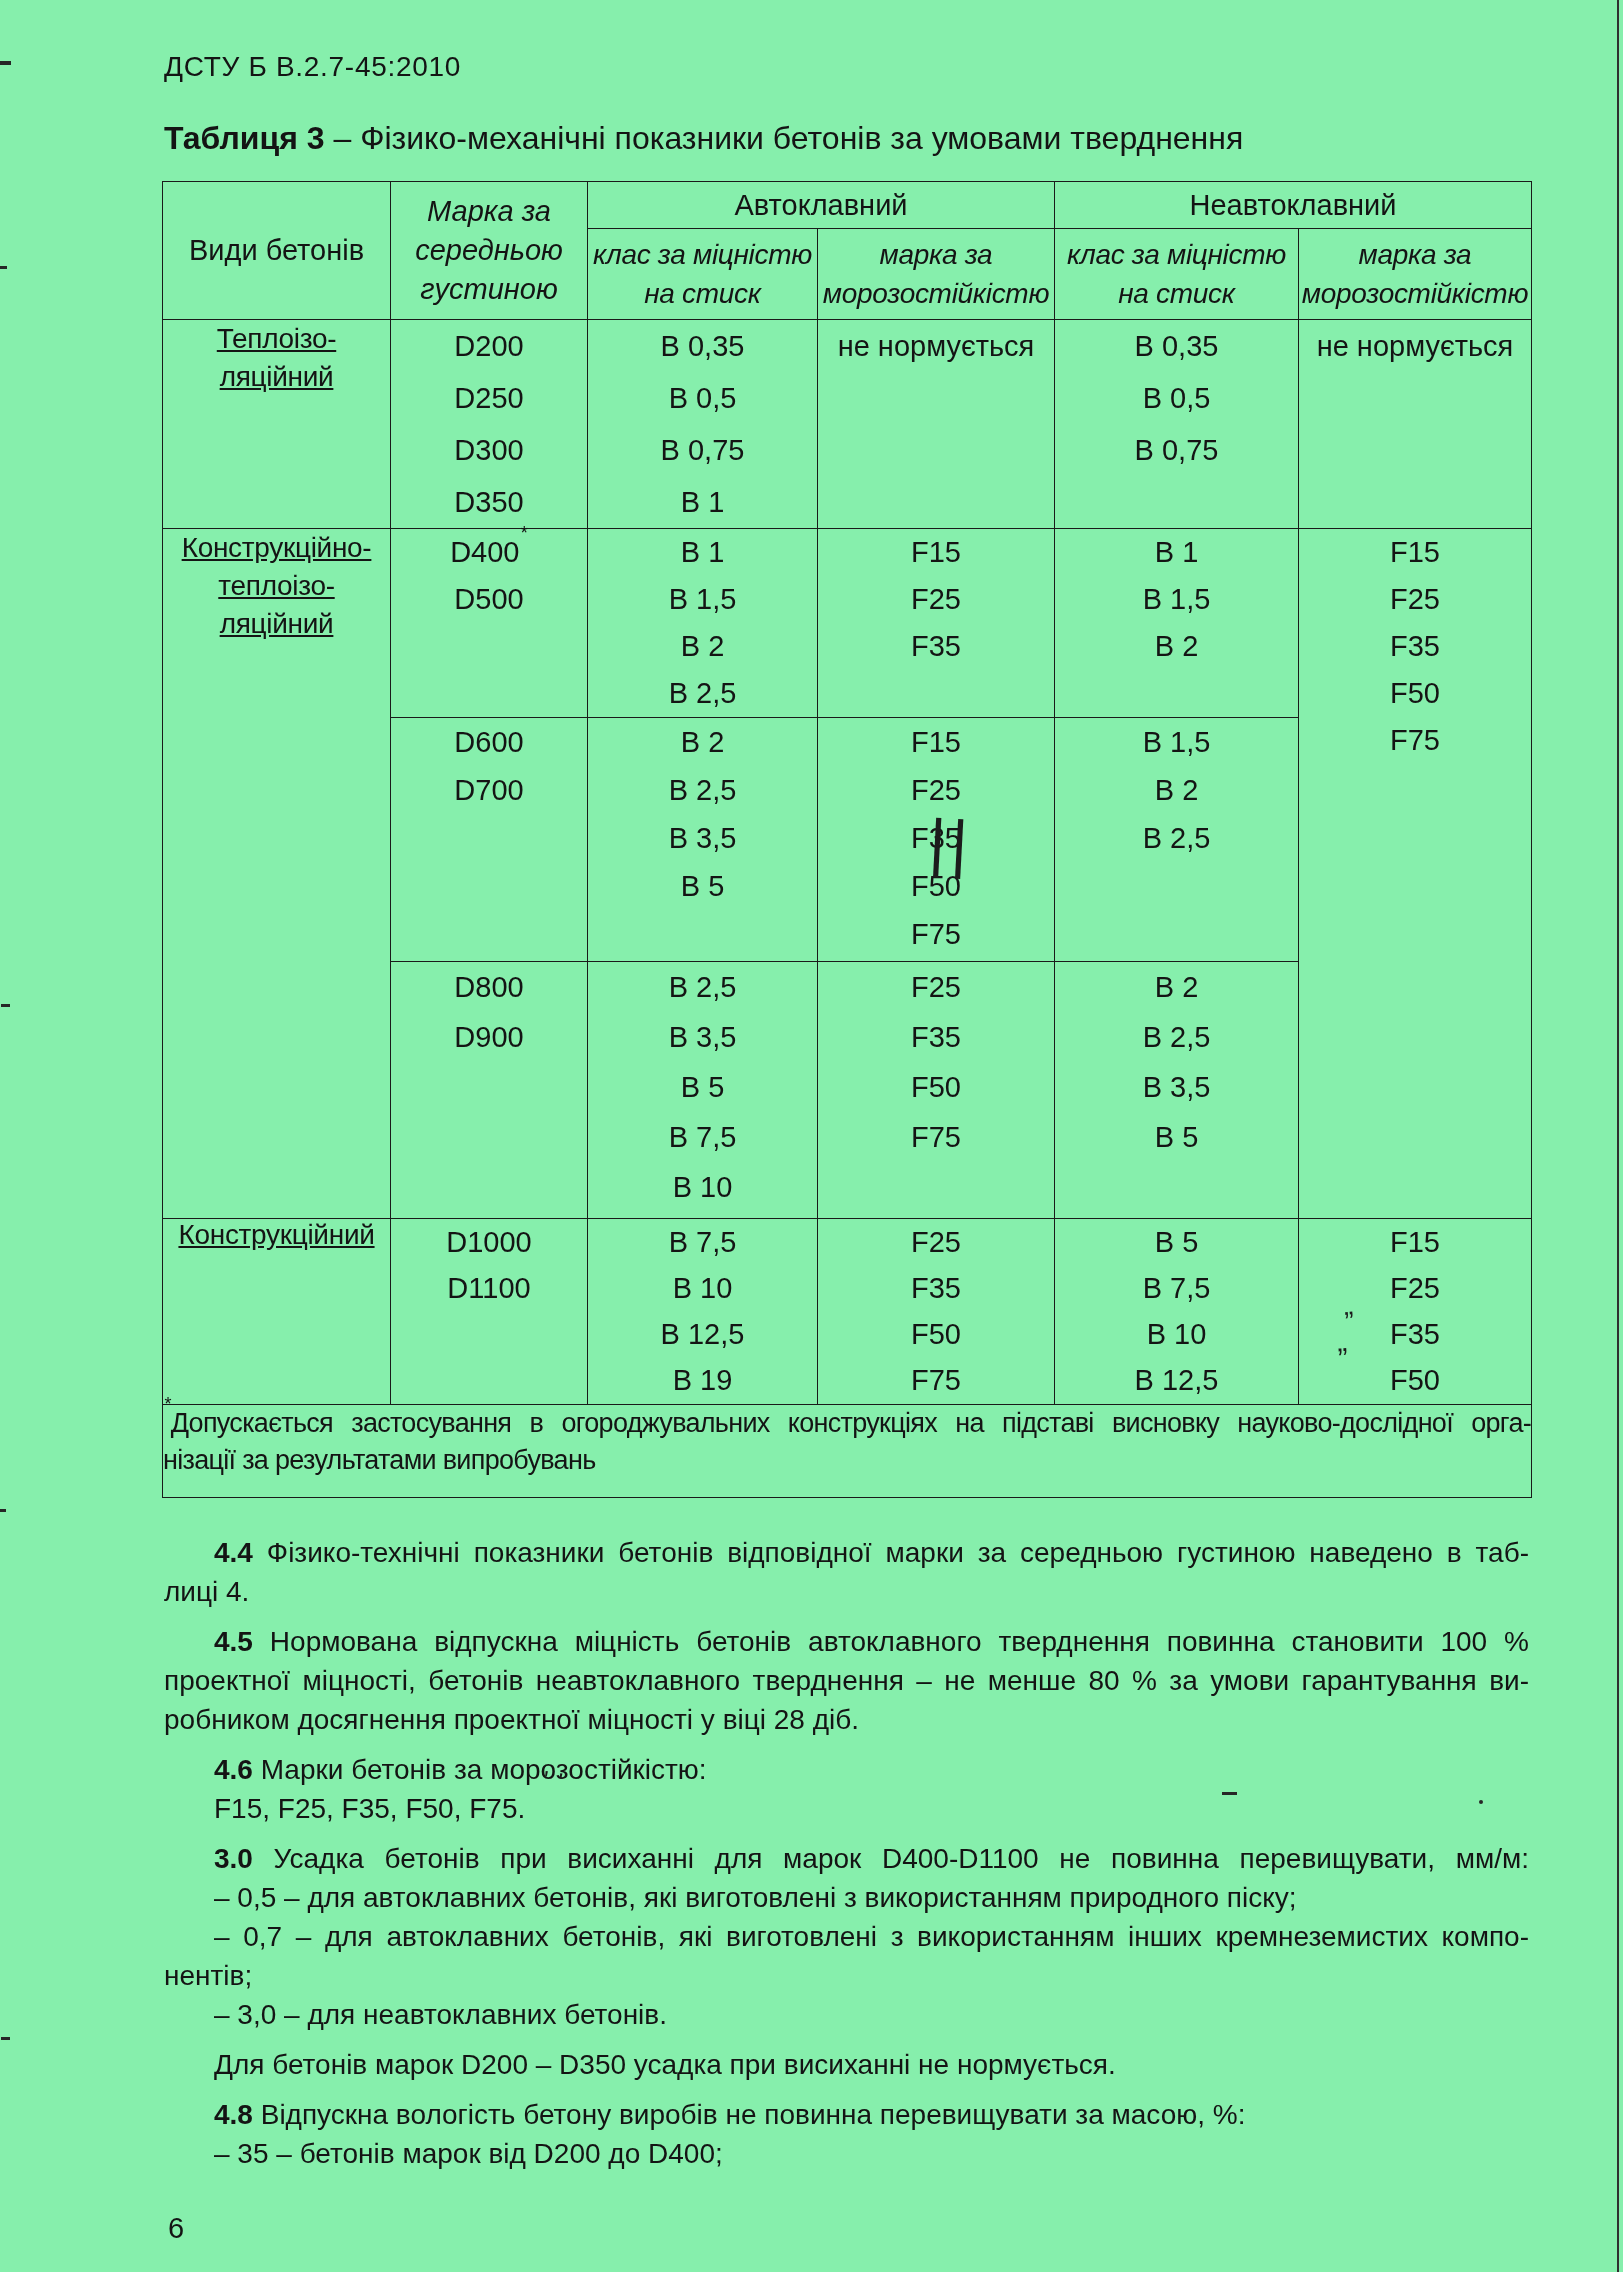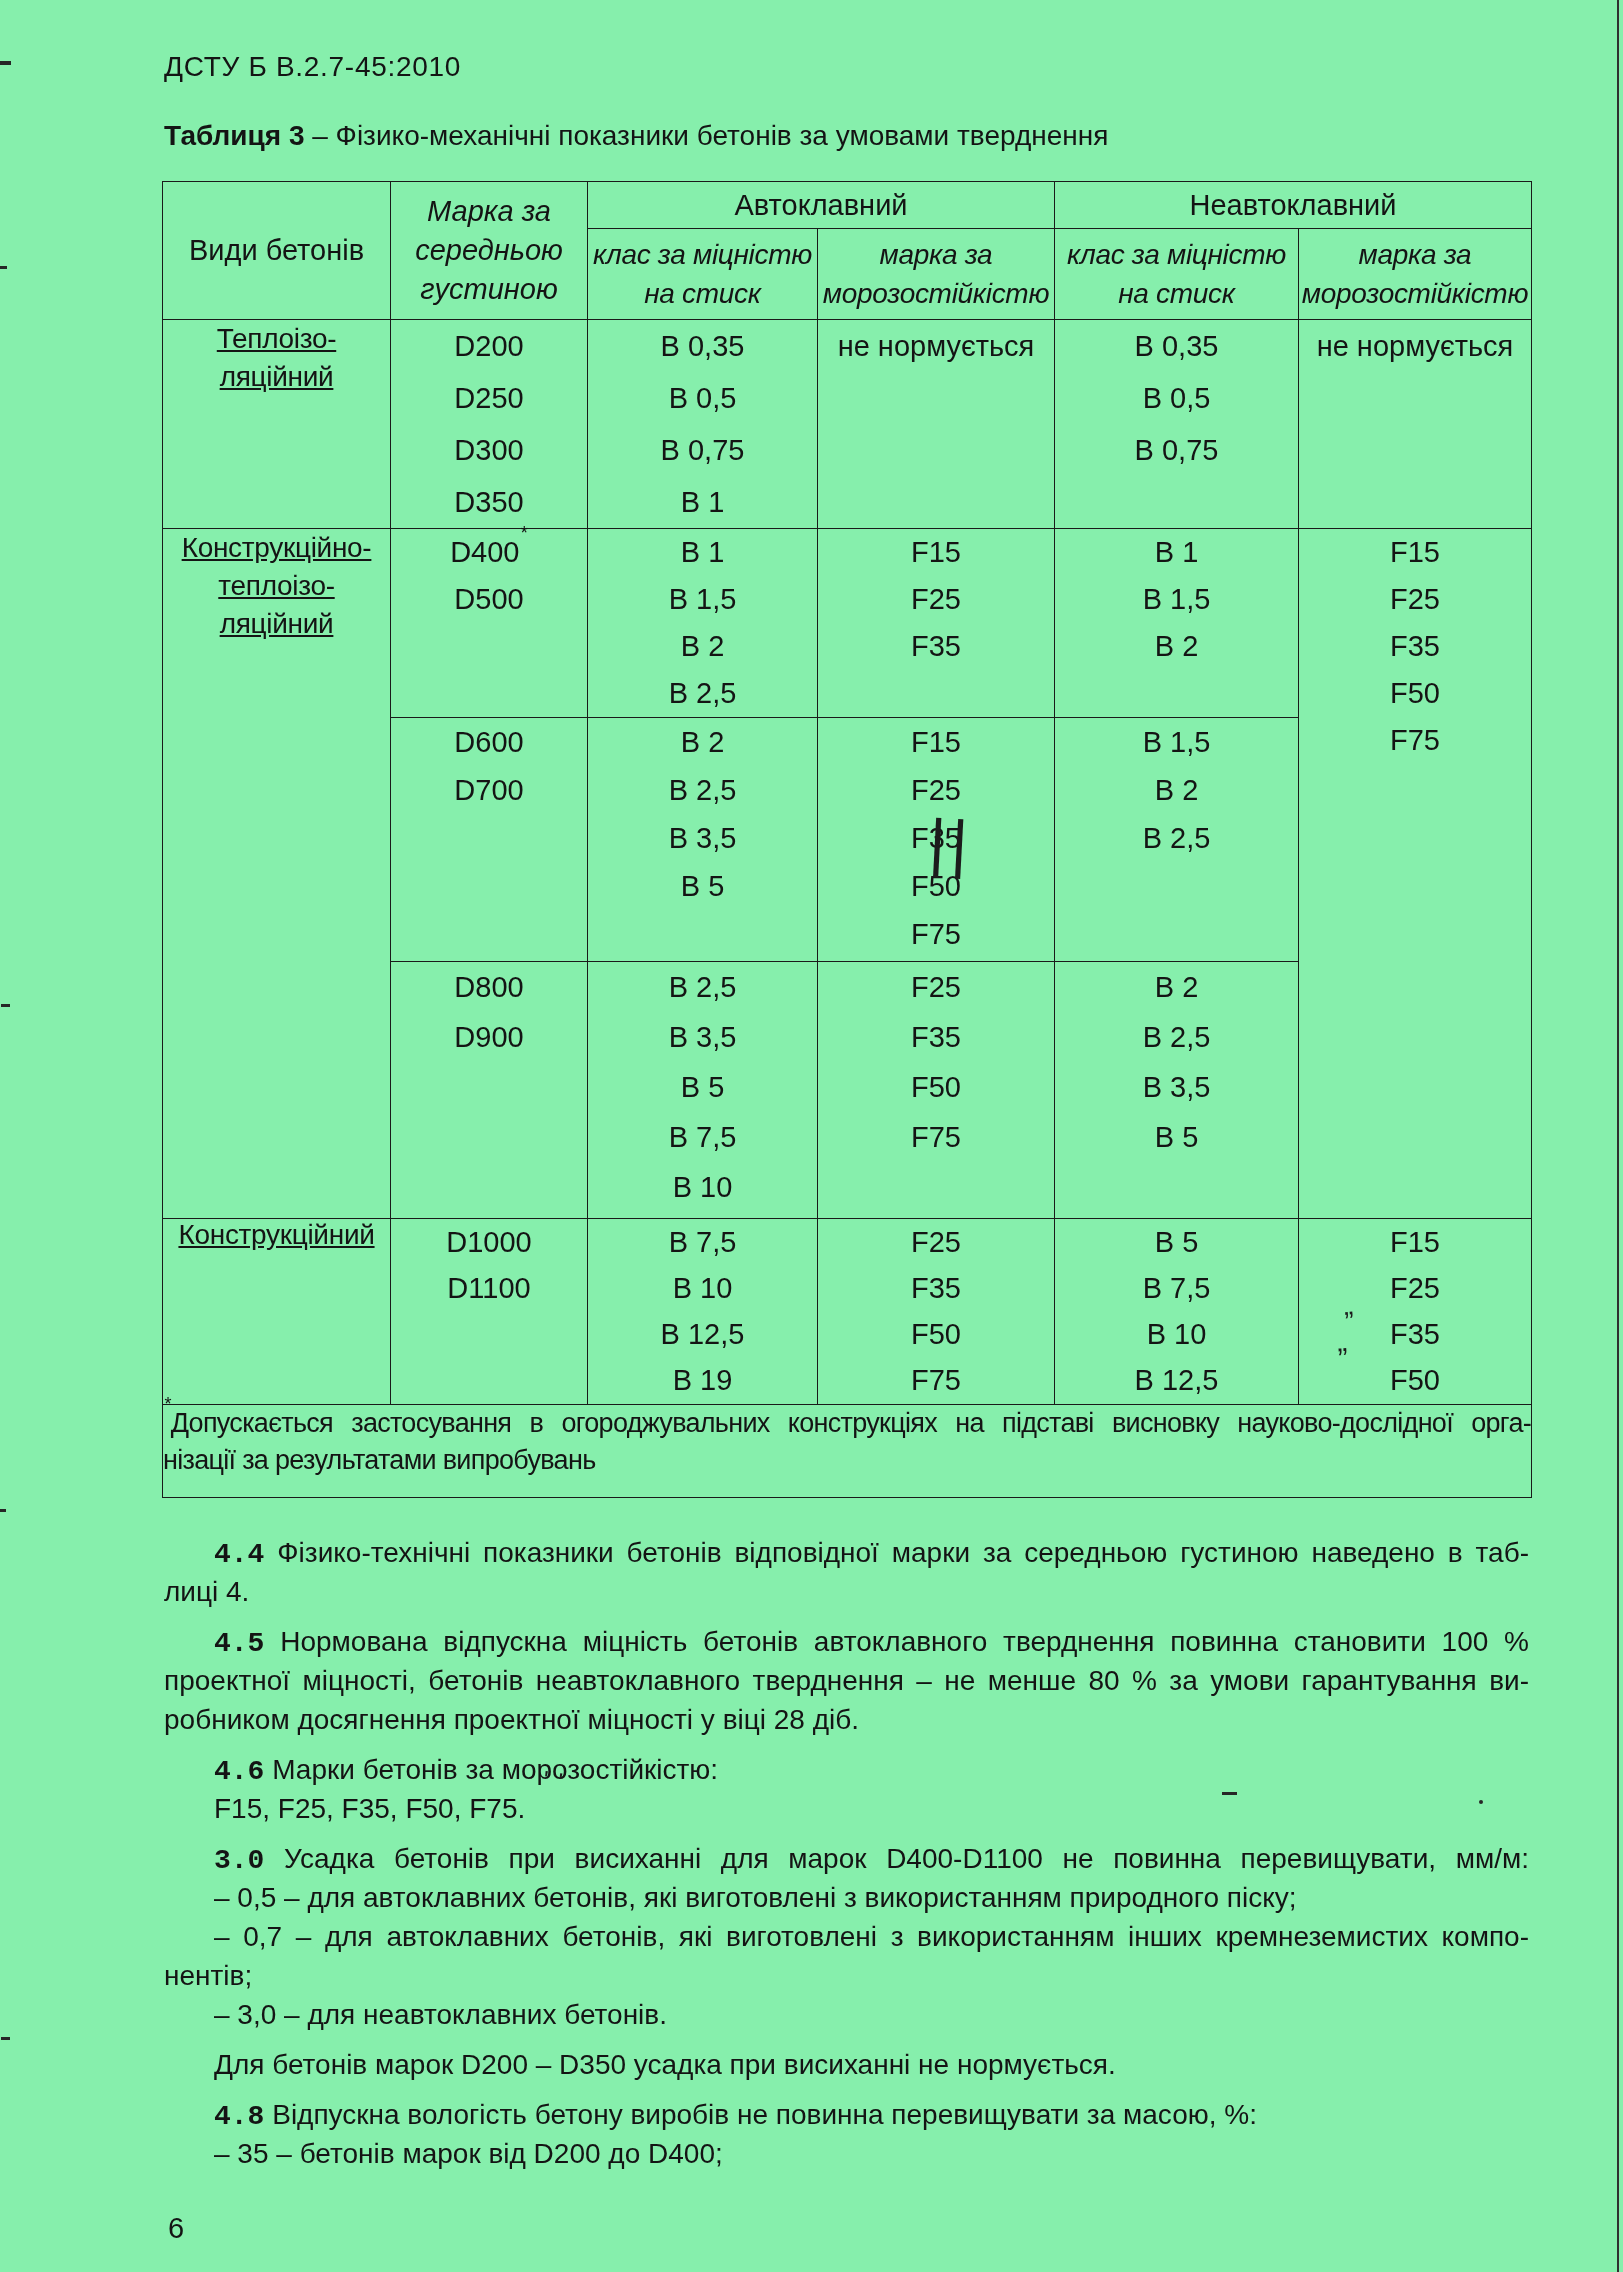--- a/index.html
+++ b/index.html
@@ -1,19 +1,19 @@
 <!DOCTYPE html>
 <html style="font-size:11px"><head>
 <meta charset="utf-8">
 <style>
   html,body{margin:0;padding:0;background:#e8e8e8;}
   .page{position:relative;width:1624px;height:2273px;background:#86efac;
         font-family:"Liberation Sans","DejaVu Sans",sans-serif;color:#141414;overflow:hidden;}
   .docref{position:absolute;left:164px;top:51px;font-size:28px;letter-spacing:0.7px;}
-  .ttl{position:absolute;left:164px;top:120px;font-size:28px;white-space:nowrap;}
+  .ttl{position:absolute;left:164px;top:120px;font-size:32px;white-space:nowrap;}
   .ttl b{font-weight:700;}
 
   
   table.t{position:absolute;left:162px;top:181px;width:1369px;border-collapse:collapse;
           table-layout:fixed;font-size:29px;color:#141414;}
   .t th,.t td{border:1.4px solid #1a1a1a;padding:0;font-weight:400;}
   .hmid{vertical-align:middle;text-align:center;}
   .hdens .ln,.hsub .ln{height:39px;line-height:39px;font-style:italic;}
   .hgrp{vertical-align:middle;text-align:center;height:46px;}
   .hsub{vertical-align:middle;text-align:center;font-size:28px;letter-spacing:-0.3px;}
@@ -31,21 +31,21 @@
   .fcell{vertical-align:top;text-align:left;padding:11px 8.3px 2.8px 7px;font-size:27px;letter-spacing:-0.7px;}
   .fln{display:block;line-height:37px;white-space:nowrap;}
   .fjust{text-align:justify;text-align-last:justify;}
 
   
   .paras{position:absolute;left:164px;top:1533px;width:1365px;font-size:28px;}
   .pl{line-height:39px;height:39px;white-space:nowrap;}
   .pl.ind{padding-left:50px;}
   .pl.just{text-align:justify;text-align-last:justify;}
   .pl.gap{margin-top:11px;}
-  .pl b{font-weight:700;font-family:Liberation Mono, monospace;}
+  .pl b{font-weight:700;}
 
   .pageno{position:absolute;left:168px;top:2209px;font-size:29px;line-height:39px;}
 
   
   .art{position:absolute;color:#1c1c1c;}
   .art-bars{left:929px;top:806px;font-size:64px;letter-spacing:5.5px;transform:rotate(3deg);font-weight:300;}
   .art-q1{left:1345px;top:1306px;font-size:28px;transform:rotate(-6deg);}
   .art-q2{left:1338px;top:1342px;font-size:30px;transform:rotate(-4deg);}
   .art-ticks{left:543px;top:1767px;font-size:25px;transform:rotate(9deg);letter-spacing:9.7px;}
   .mark{position:absolute;background:#262626;}

